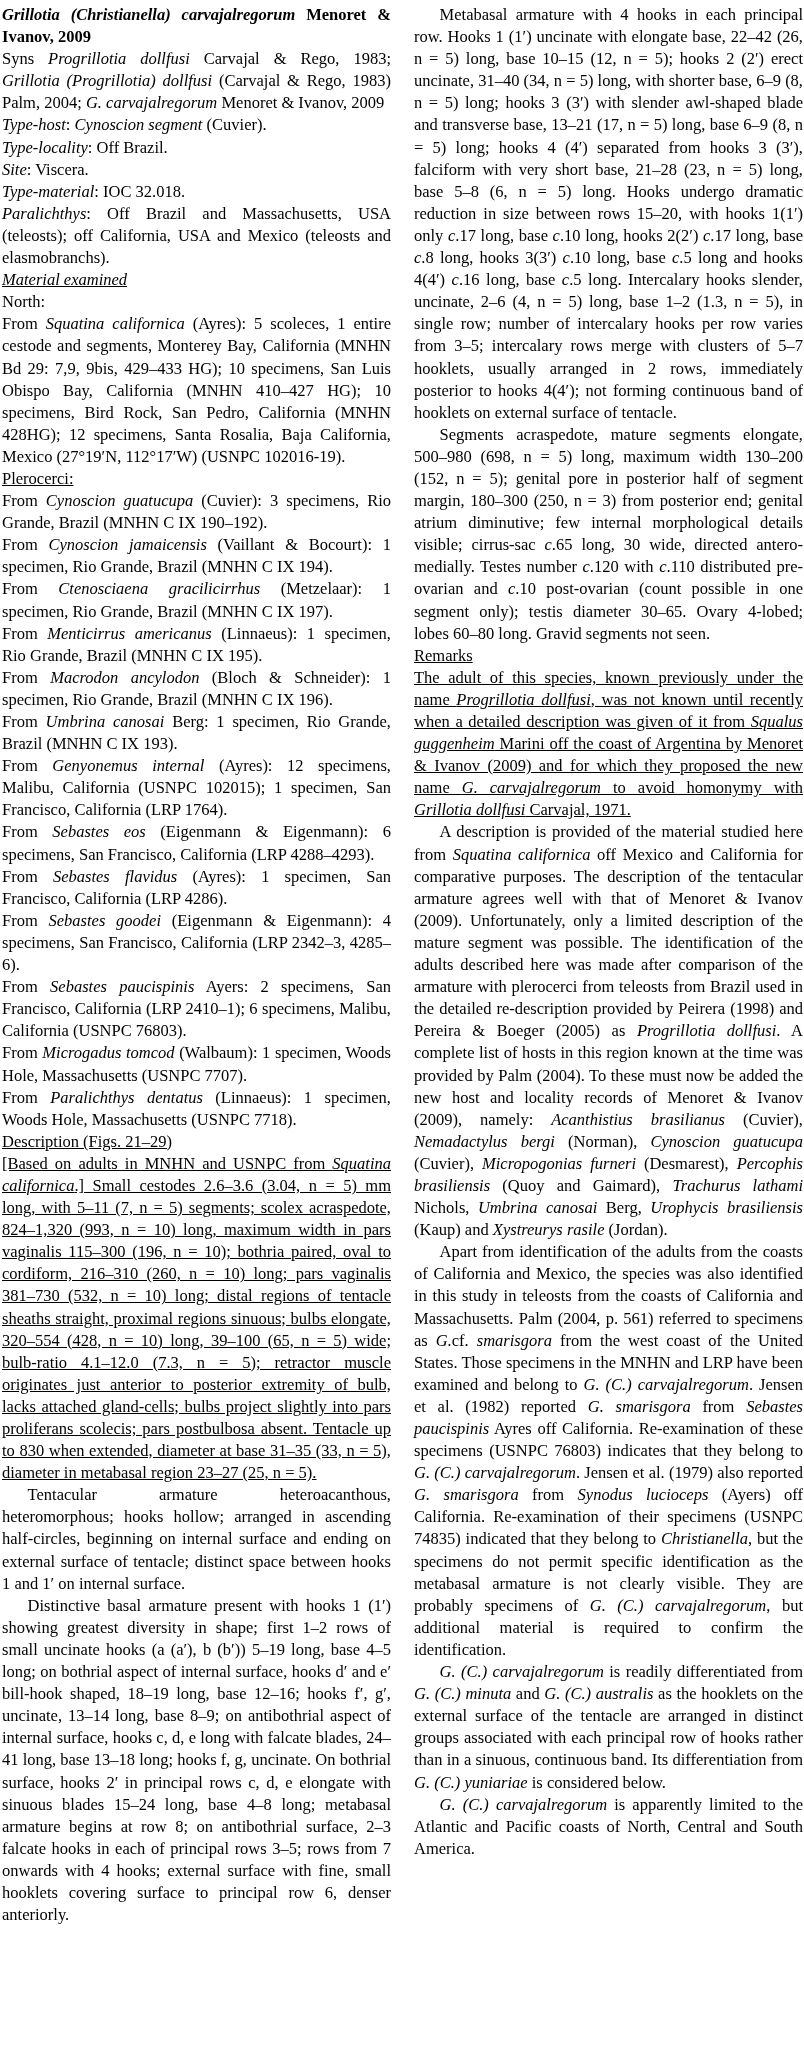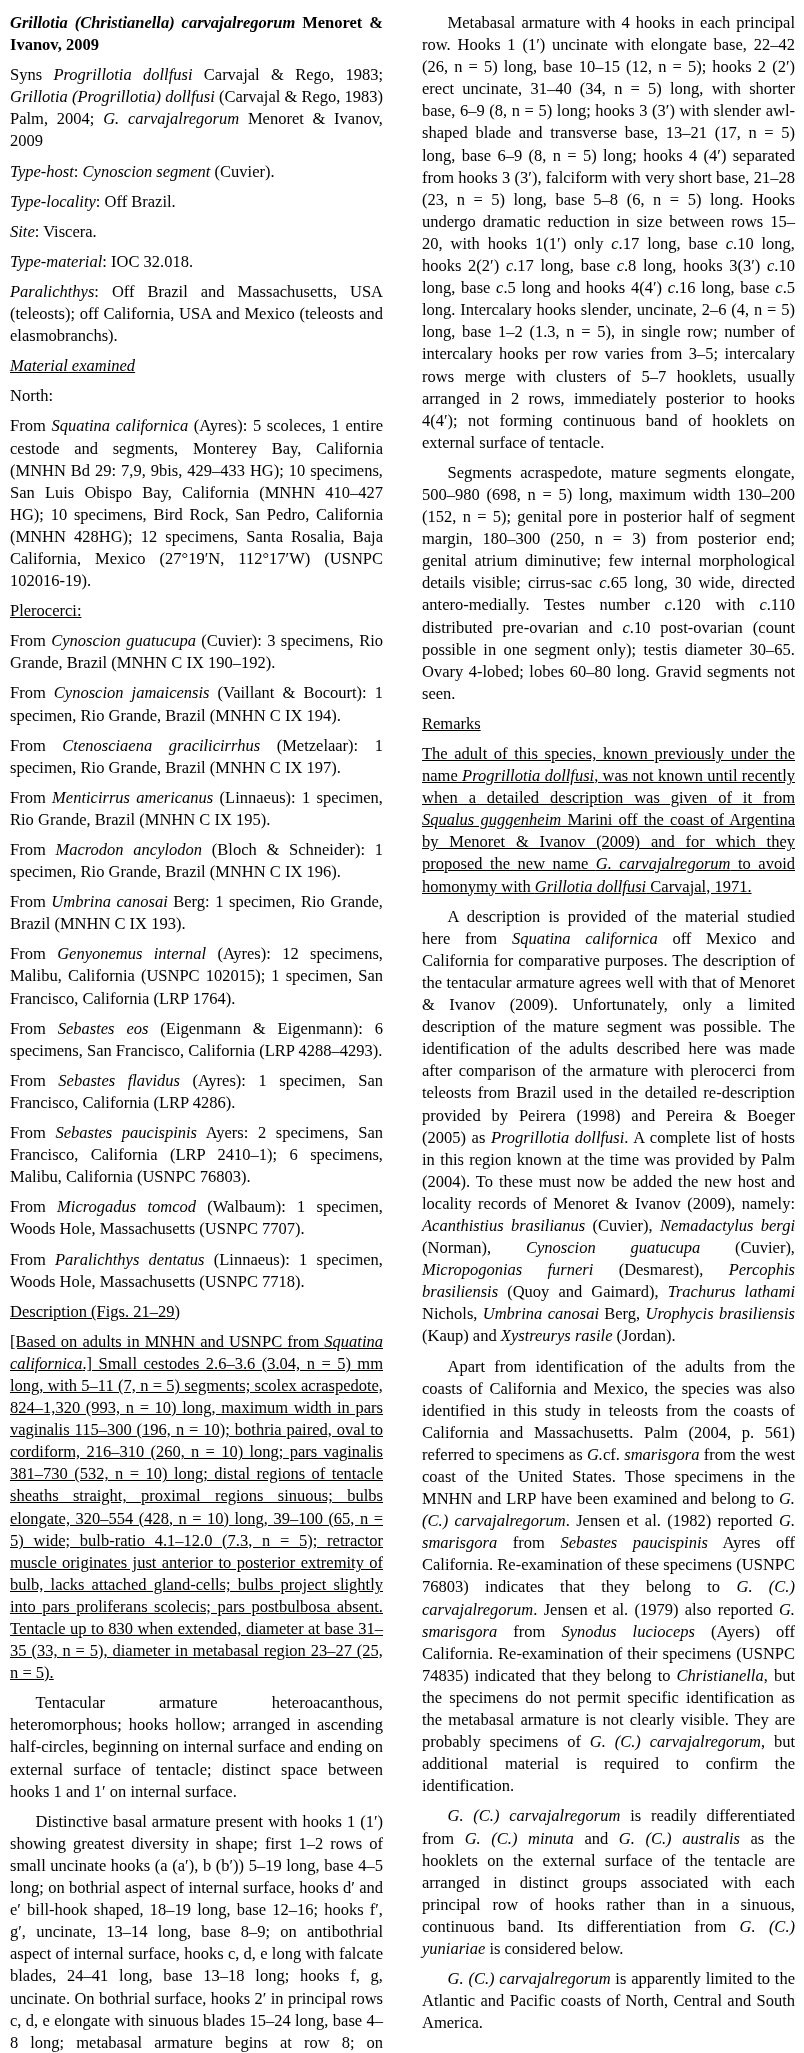--- a/index.html
+++ b/index.html
@@ -16,21 +16,21 @@
     font-size: 16.5px;
     line-height: 22.1px;
     color: #000000;
     background: #ffffff;
   }
   .col {
     flex: 0 0 389px;
     width: 389px;
     text-align: justify;
   }
-  .col p { margin: 8px; }
+  .col p { margin: 0; }
   .para { margin: 0; }
   .indent { text-indent: 1.55em; }
   .gap-line { margin-top: 22px; text-decoration: underline; }
   .gap-sm { margin-top: 10px; }
   b i, i b { font-weight: bold; font-style: italic; }
 </style>
 </head>
 <body>
 
 <div class="page">
@@ -48,20 +48,21 @@
       <p class="para gap-line">Plerocerci:</p>
       <p class="para">From <i>Cynoscion guatucupa</i> (Cuvier): 3 specimens, Rio Grande, Brazil (MNHN C IX 190–192).</p>
       <p class="para">From <i>Cynoscion jamaicensis</i> (Vaillant &amp; Bocourt): 1 specimen, Rio Grande, Brazil (MNHN C IX 194).</p>
       <p class="para">From <i>Ctenosciaena gracilicirrhus</i> (Metzelaar): 1 specimen, Rio Grande, Brazil (MNHN C IX 197).</p>
       <p class="para">From <i>Menticirrus americanus</i> (Linnaeus): 1 specimen, Rio Grande, Brazil (MNHN C IX 195).</p>
       <p class="para">From <i>Macrodon ancylodon</i> (Bloch &amp; Schneider): 1 specimen, Rio Grande, Brazil (MNHN C IX 196).</p>
       <p class="para">From <i>Umbrina canosai</i> Berg: 1 specimen, Rio Grande, Brazil (MNHN C IX 193).</p>
       <p class="para">From <i>Genyonemus internal</i> (Ayres): 12 specimens, Malibu, California (USNPC 102015); 1 specimen, San Francisco, California (LRP 1764).</p>
       <p class="para">From <i>Sebastes eos</i> (Eigenmann &amp; Eigenmann): 6 specimens, San Francisco, California (LRP 4288–4293).</p>
       <p class="para">From <i>Sebastes flavidus</i> (Ayres): 1 specimen, San Francisco, California (LRP 4286).</p>
+      <p class="para">From <i>Sebastes goodei</i> (Eigenmann &amp; Eigenmann): 4 specimens, San Francisco, California (LRP 2342–3, 4285–6).</p>
       <p class="para">From <i>Sebastes paucispinis</i> Ayers: 2 specimens, San Francisco, California (LRP 2410–1); 6 specimens, Malibu, California (USNPC 76803).</p>
       <p class="para">From <i>Microgadus tomcod</i> (Walbaum): 1 specimen, Woods Hole, Massachusetts (USNPC 7707).</p>
       <p class="para">From <i>Paralichthys dentatus</i> (Linnaeus): 1 specimen, Woods Hole, Massachusetts (USNPC 7718).</p>
       <p class="para gap-line">Description (Figs. 21–29)</p>
       <p class="para gap-line">[Based on adults in MNHN and USNPC from <i>Squatina californica</i>.] Small cestodes 2.6–3.6 (3.04, n = 5) mm long, with 5–11 (7, n = 5) segments; scolex acraspedote, 824–1,320 (993, n = 10) long, maximum width in pars vaginalis 115–300 (196, n = 10); bothria paired, oval to cordiform, 216–310 (260, n = 10) long; pars vaginalis 381–730 (532, n = 10) long; distal regions of tentacle sheaths straight, proximal regions sinuous; bulbs elongate, 320–554 (428, n = 10) long, 39–100 (65, n = 5) wide; bulb-ratio 4.1–12.0 (7.3, n = 5); retractor muscle originates just anterior to posterior extremity of bulb, lacks attached gland-cells; bulbs project slightly into pars proliferans scolecis; pars postbulbosa absent. Tentacle up to 830 when extended, diameter at base 31–35 (33, n = 5), diameter in metabasal region 23–27 (25, n = 5).</p>
       <p class="para indent">Tentacular armature heteroacanthous, heteromorphous; hooks hollow; arranged in ascending half-circles, beginning on internal surface and ending on external surface of tentacle; distinct space between hooks 1 and 1′ on internal surface.</p>
       <p class="para indent">Distinctive basal armature present with hooks 1 (1′) showing greatest diversity in shape; first 1–2 rows of small uncinate hooks (a (a′), b (b′)) 5–19 long, base 4–5 long; on bothrial aspect of internal surface, hooks d′ and e′ bill-hook shaped, 18–19 long, base 12–16; hooks f′, g′, uncinate, 13–14 long, base 8–9; on antibothrial aspect of internal surface, hooks c, d, e long with falcate blades, 24–41 long, base 13–18 long; hooks f, g, uncinate. On bothrial surface, hooks 2′ in principal rows c, d, e elongate with sinuous blades 15–24 long, base 4–8 long; metabasal armature begins at row 8; on antibothrial surface, 2–3 falcate hooks in each of principal rows 3–5; rows from 7 onwards with 4 hooks; external surface with fine, small hooklets covering surface to principal row 6, denser anteriorly.</p>
     </div>
   <div class="col">
       <p class="para indent">Metabasal armature with 4 hooks in each principal row. Hooks 1 (1′) uncinate with elongate base, 22–42 (26, n = 5) long, base 10–15 (12, n = 5); hooks 2 (2′) erect uncinate, 31–40 (34, n = 5) long, with shorter base, 6–9 (8, n = 5) long; hooks 3 (3′) with slender awl-shaped blade and transverse base, 13–21 (17, n = 5) long, base 6–9 (8, n = 5) long; hooks 4 (4′) separated from hooks 3 (3′), falciform with very short base, 21–28 (23, n = 5) long, base 5–8 (6, n = 5) long. Hooks undergo dramatic reduction in size between rows 15–20, with hooks 1(1′) only <i>c</i>.17 long, base <i>c</i>.10 long, hooks 2(2′) <i>c</i>.17 long, base <i>c</i>.8 long, hooks 3(3′) <i>c</i>.10 long, base <i>c</i>.5 long and hooks 4(4′) <i>c</i>.16 long, base <i>c</i>.5 long. Intercalary hooks slender, uncinate, 2–6 (4, n = 5) long, base 1–2 (1.3, n = 5), in single row; number of intercalary hooks per row varies from 3–5; intercalary rows merge with clusters of 5–7 hooklets, usually arranged in 2 rows, immediately posterior to hooks 4(4′); not forming continuous band of hooklets on external surface of tentacle.</p>

